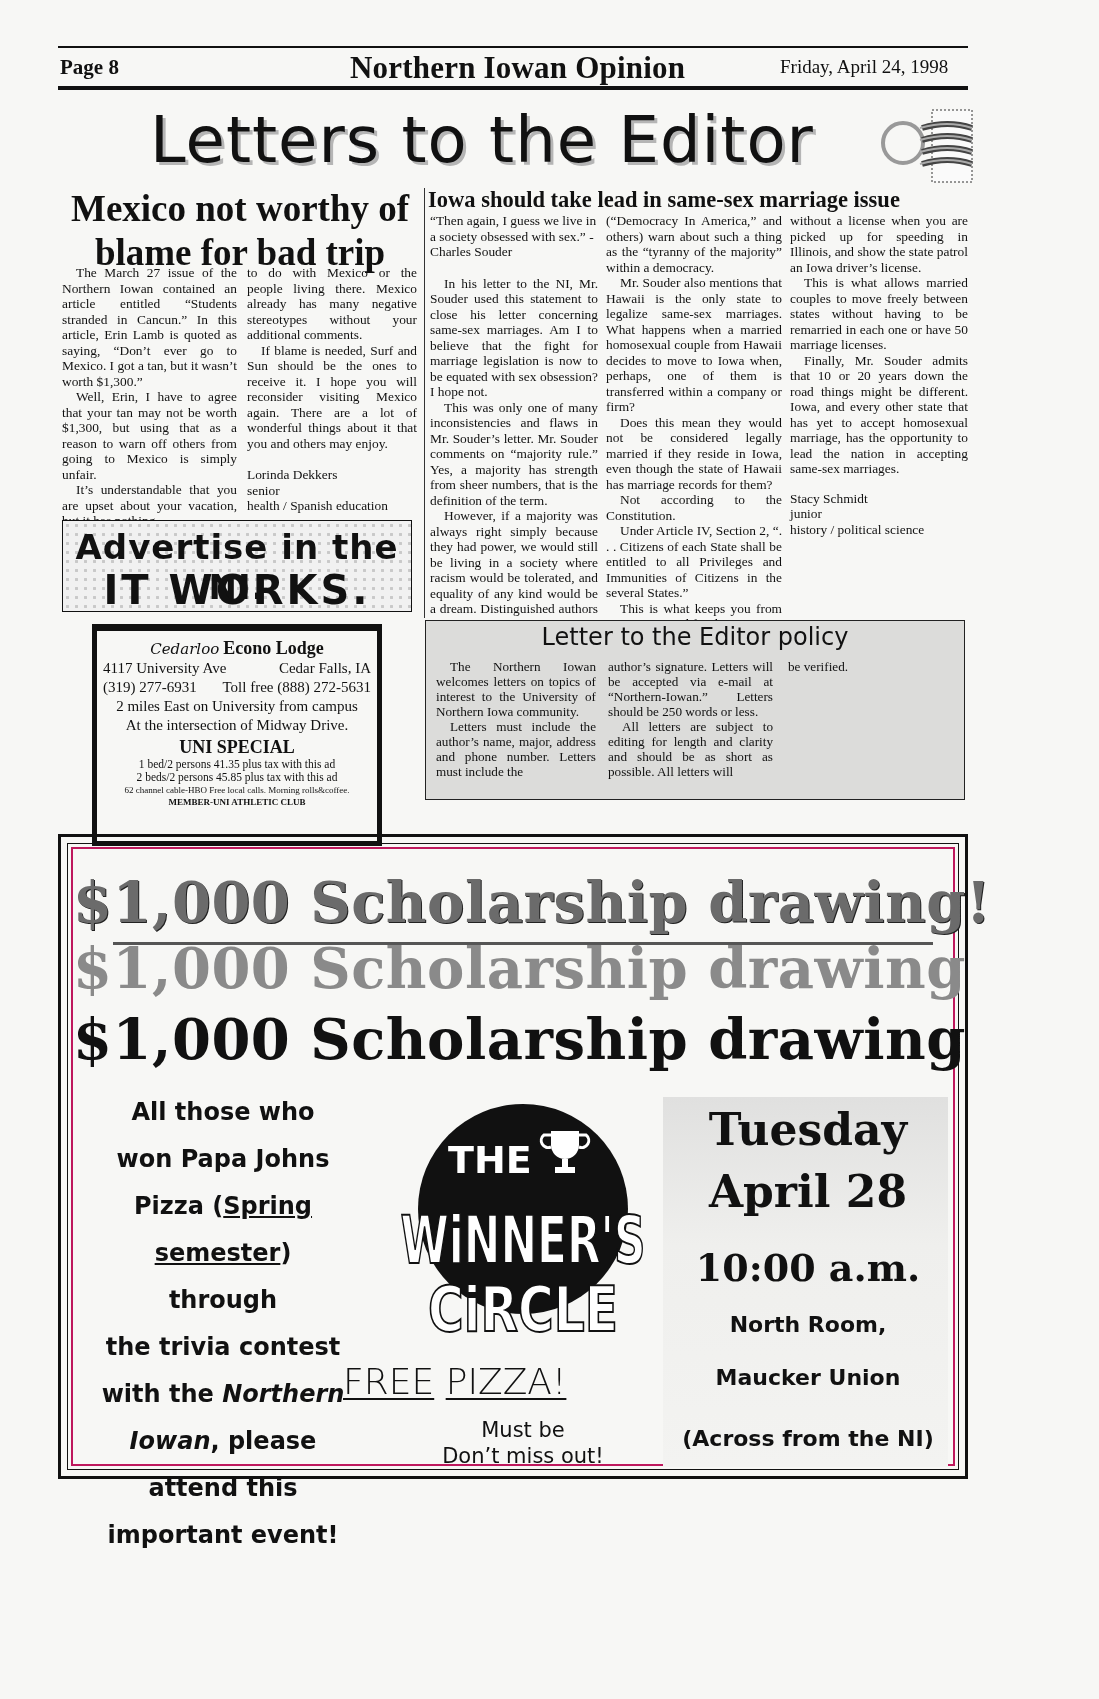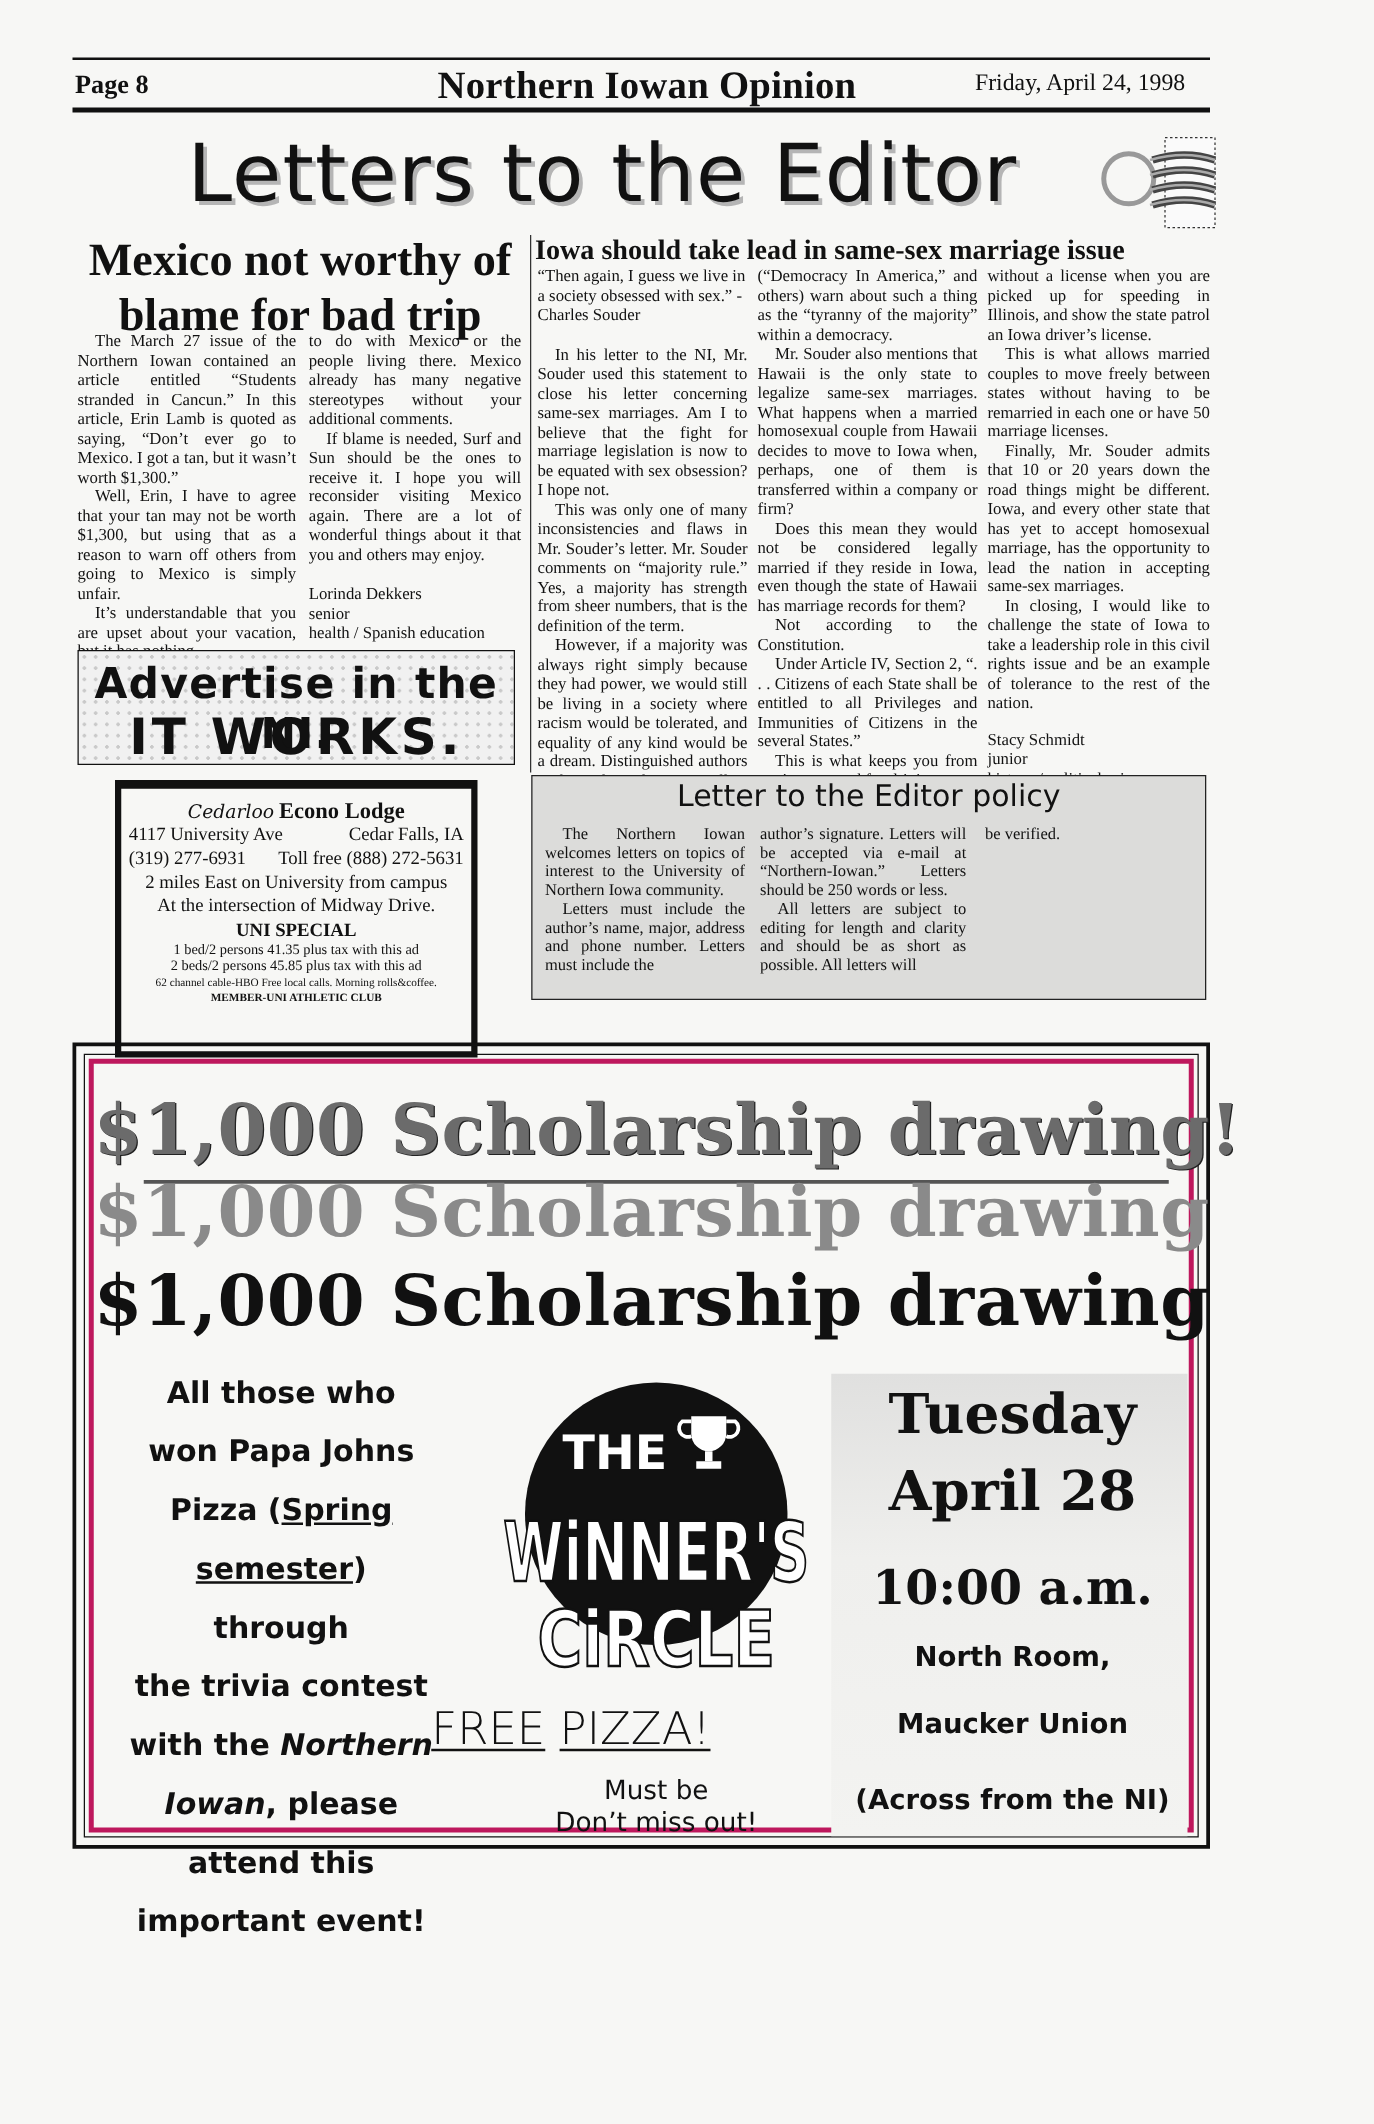--- a/index.html
+++ b/index.html
@@ -35,33 +35,33 @@
     background-size: 9px 9px; overflow: hidden; }
   .adv-line1 { position: absolute; left: 0; top: 6px; width: 100%; text-align: center; font: bold 34px "DejaVu Sans", sans-serif; letter-spacing: 1px; }
   .adv-line2 { position: absolute; left: 0; top: 46px; width: 100%; text-align: center; font: bold 40px "DejaVu Sans", sans-serif; letter-spacing: 3px; }
 
   
   .lodge { left: 92px; top: 624px; width: 290px; height: 222px; border: 5px solid #111; border-top-width: 7px; text-align: center; font-family: "Liberation Serif", serif; background: #f7f7f5; }
   .lodge .l-title { margin-top: 7px; font-size: 18px; font-weight: bold; }
   .lodge .l-title .script { font-style: italic; font-weight: normal; font-family: "DejaVu Serif", serif; font-size: 15px; margin-right: 4px; }
   .lodge .l-row { font-size: 15px; line-height: 19px; }
   .lodge .l-row.split { display: flex; justify-content: space-between; padding: 0 6px; }
-  .lodge .l-special { font-size: 15px; font-weight: bold; margin-top: 2px; }
+  .lodge .l-special { font-size: 18px; font-weight: bold; margin-top: 2px; }
   .lodge .l-small { font-size: 11.5px; line-height: 13px; }
   .lodge .l-tiny { font-size: 9px; line-height: 12px; font-weight: bold; }
 
   
   .policy { left: 425px; top: 620px; width: 540px; height: 180px; border: 1.5px solid #222; background: #dcdcda; }
   .policy-title { position: absolute; left: 0; top: 2px; width: 100%; text-align: center; font: 24px "DejaVu Sans", sans-serif; }
   .policy .col { font-size: 13.2px; line-height: 15px; }
 
   
   .ad-outer { left: 58px; top: 834px; width: 910px; height: 645px; border: 3px solid #111; }
   .ad-inner { position: absolute; left: 6px; top: 6px; right: 6px; bottom: 6px; border: 1.5px solid #111; }
-  .ad-inner2 { position: absolute; left: 3px; top: 3px; right: 3px; bottom: 3px; border: 4px solid #be185d; }
+  .ad-inner2 { position: absolute; left: 3px; top: 3px; right: 3px; bottom: 3px; border: 2px solid #be185d; }
 
   .sch { position: absolute; left: 0; width: 100%; text-align: center; font: bold 56px "DejaVu Serif", serif; letter-spacing: 0.5px; white-space: nowrap; }
   .sch1 { top: 20px; color: #6b6b6b; text-shadow: 1px 1px 0 #222; }
   .sch1-rule { position: absolute; left: 40px; top: 93px; width: 820px; height: 3px; background: #555; }
   .sch2 { top: 86px; color: #8a8a8a; }
   .sch3 { top: 157px; color: #111; }
 
   .ad-left { position: absolute; left: 25px; top: 240px; width: 250px; text-align: center; font: bold 24px/47px "DejaVu Sans", sans-serif; }
   .ad-left u { text-decoration: underline; }
   .ad-left i { font-style: italic; }
@@ -128,21 +128,20 @@
   <p>Mr. Souder also mentions that Hawaii is the only state to legalize same-sex marriages. What happens when a married homosexual couple from Hawaii decides to move to Iowa when, perhaps, one of them is transferred within a company or firm?</p>
   <p>Does this mean they would not be considered legally married if they reside in Iowa, even though the state of Hawaii has marriage records for them?</p>
   <p>Not according to the Constitution.</p>
   <p>Under Article IV, Section 2, “. . . Citizens of each State shall be entitled to all Privileges and Immunities of Citizens in the several States.”</p>
   <p>This is what keeps you from getting arrested for driving</p>
 </div>
 <div class="col" style="left:790px;top:213px;width:178px;">
   <p class="noindent">without a license when you are picked up for speeding in Illinois, and show the state patrol an Iowa driver’s license.</p>
   <p>This is what allows married couples to move freely between states without having to be remarried in each one or have 50 marriage licenses.</p>
   <p>Finally, Mr. Souder admits that 10 or 20 years down the road things might be different. Iowa, and every other state that has yet to accept homosexual marriage, has the opportunity to lead the nation in accepting same-sex marriages.</p>
-  <p>In closing, I would like to challenge the state of Iowa to take a leadership role in this civil rights issue and be an example of tolerance to the rest of the nation.</p>
   <p class="sig" style="margin-top:14px;">Stacy Schmidt</p>
   <p class="sig">junior</p>
   <p class="sig">history / political science</p>
 </div>
 
 <div class="abs adv-box">
   <div class="adv-line1">Advertise in the NI.</div>
   <div class="adv-line2">IT WORKS.</div>
 </div>
 

